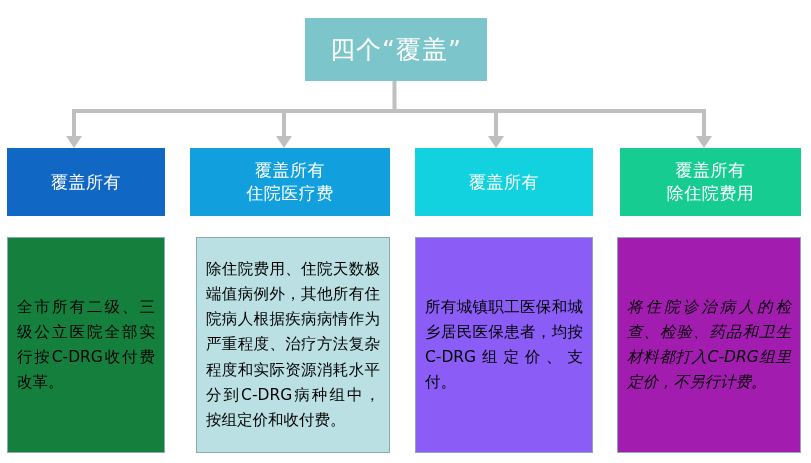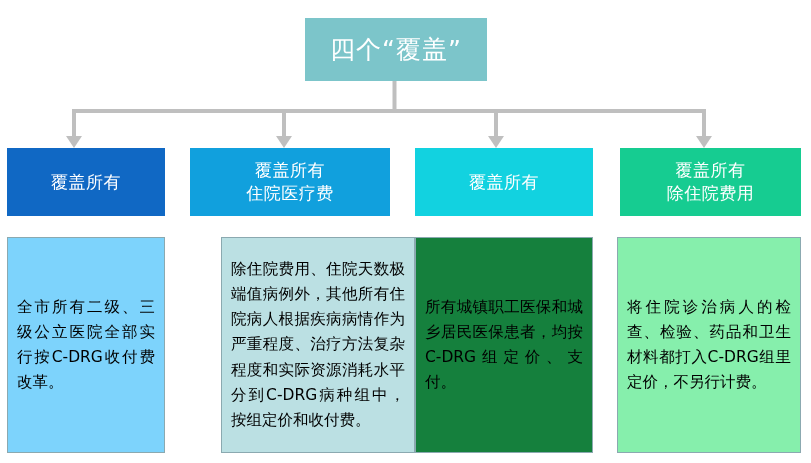--- a/index.html
+++ b/index.html
@@ -132,53 +132,53 @@
   <div class="root-box" style="background: rgb(124, 197, 202);">
     <span class="root-label" style="color: rgb(255, 255, 255);">四个“覆盖”</span>
   </div>
 
   <div class="branch branch-0">
     <div class="branch-header" style="background: rgb(16, 104, 196);">
       <span class="branch-header-label">
         <span>覆盖所有</span><br>
       </span>
     </div>
-    <div class="branch-body" style="background: #7dd3fc; border-color: rgb(139, 169, 176);">
+    <div class="branch-body" style="background: #15803d; border-color: rgb(139, 169, 176);">
       <span class="branch-body-text">全市所有二级、三级公立医院全部实行按C-DRG收付费改革。</span>
     </div>
   </div>
 
   <div class="branch branch-1">
     <div class="branch-header" style="background: rgb(17, 160, 221);">
       <span class="branch-header-label">
         <span>覆盖所有</span><br>
         <span>住院医疗费</span>
       </span>
     </div>
-    <div class="branch-body" style="background: rgb(187, 224, 227); border-color: rgb(139, 169, 176); margin-left: 25px;">
+    <div class="branch-body" style="background: rgb(187, 224, 227); border-color: rgb(139, 169, 176);">
       <span class="branch-body-text">除住院费用、住院天数极端值病例外，其他所有住院病人根据疾病病情作为严重程度、治疗方法复杂程度和实际资源消耗水平分到C-DRG病种组中，按组定价和收付费。</span>
     </div>
   </div>
 
   <div class="branch branch-2">
     <div class="branch-header" style="background: rgb(18, 210, 224);">
       <span class="branch-header-label">
         <span>覆盖所有</span><br>
       </span>
     </div>
-    <div class="branch-body" style="background: #15803d; border-color: rgb(139, 169, 176);">
+    <div class="branch-body" style="background: #8b5cf6; border-color: rgb(139, 169, 176);">
       <span class="branch-body-text">所有城镇职工医保和城乡居民医保患者，均按C-DRG组定价、支付。</span>
     </div>
   </div>
 
   <div class="branch branch-3">
     <div class="branch-header" style="background: rgb(22, 204, 145);">
       <span class="branch-header-label">
         <span>覆盖所有</span><br>
         <span>除住院费用</span>
       </span>
     </div>
-    <div class="branch-body" style="background: #86efac; border-color: rgb(139, 169, 176);">
+    <div class="branch-body" style="background: #a21caf; border-color: rgb(139, 169, 176); font-style: italic;">
       <span class="branch-body-text">将住院诊治病人的检查、检验、药品和卫生材料都打入C-DRG组里定价，不另行计费。</span>
     </div>
   </div>
 
 </div>
 
 </body></html>

